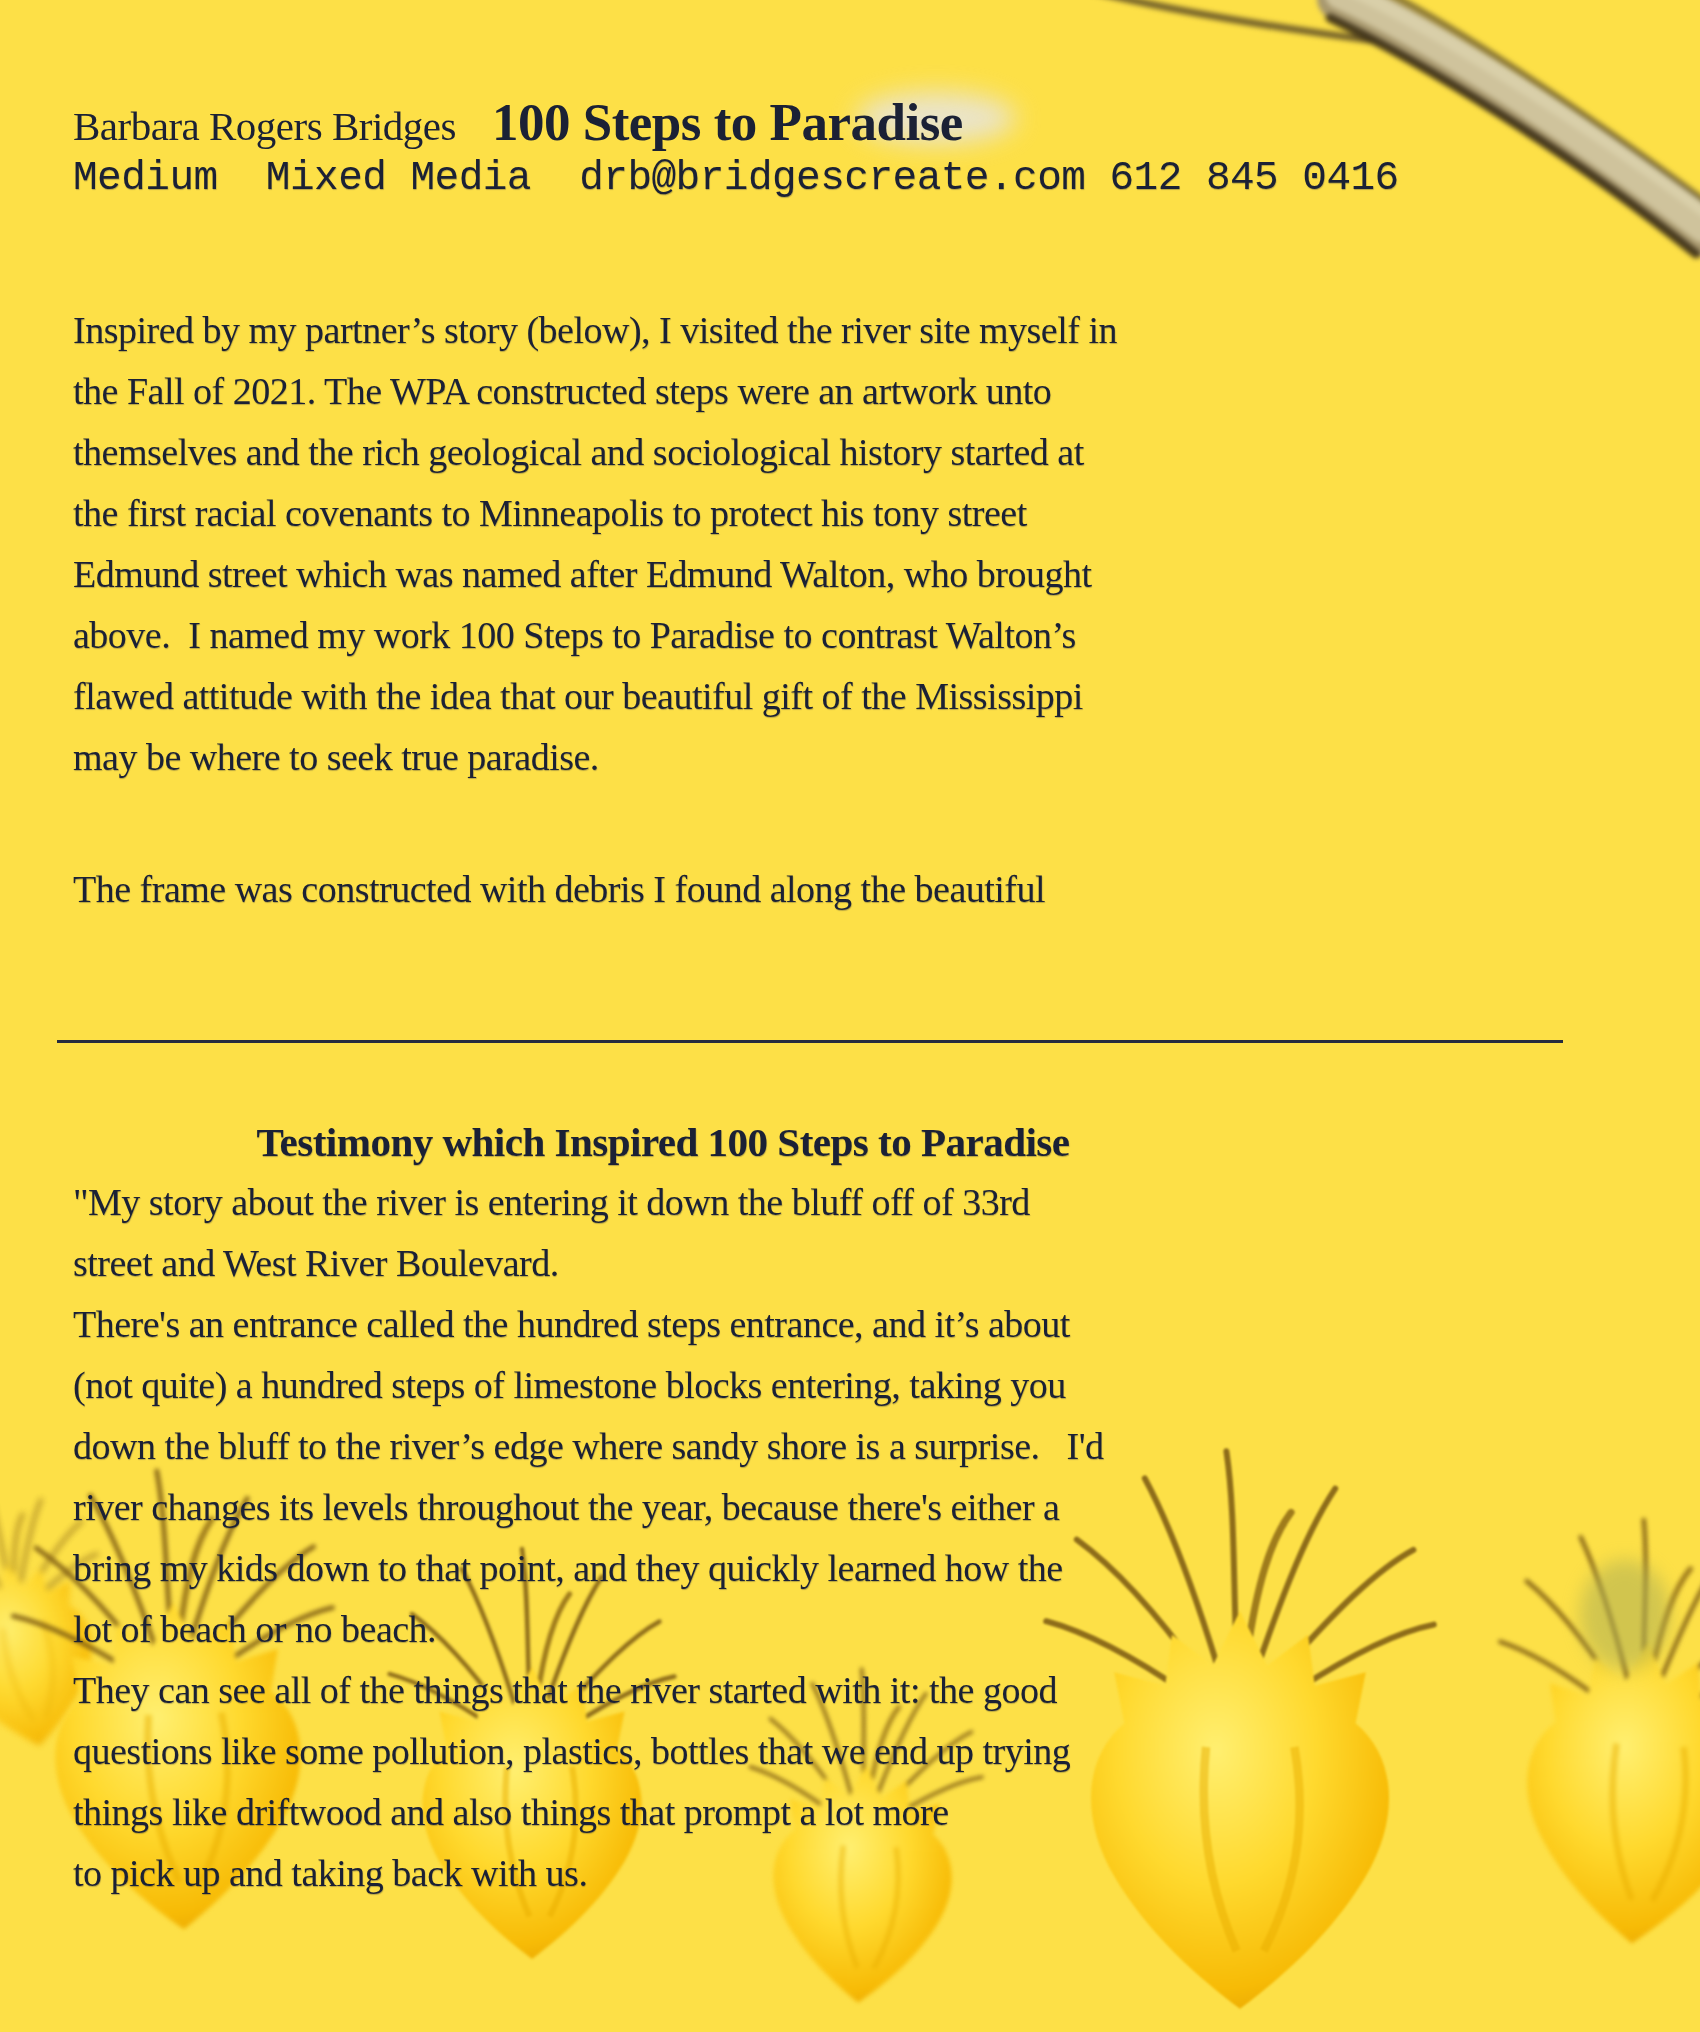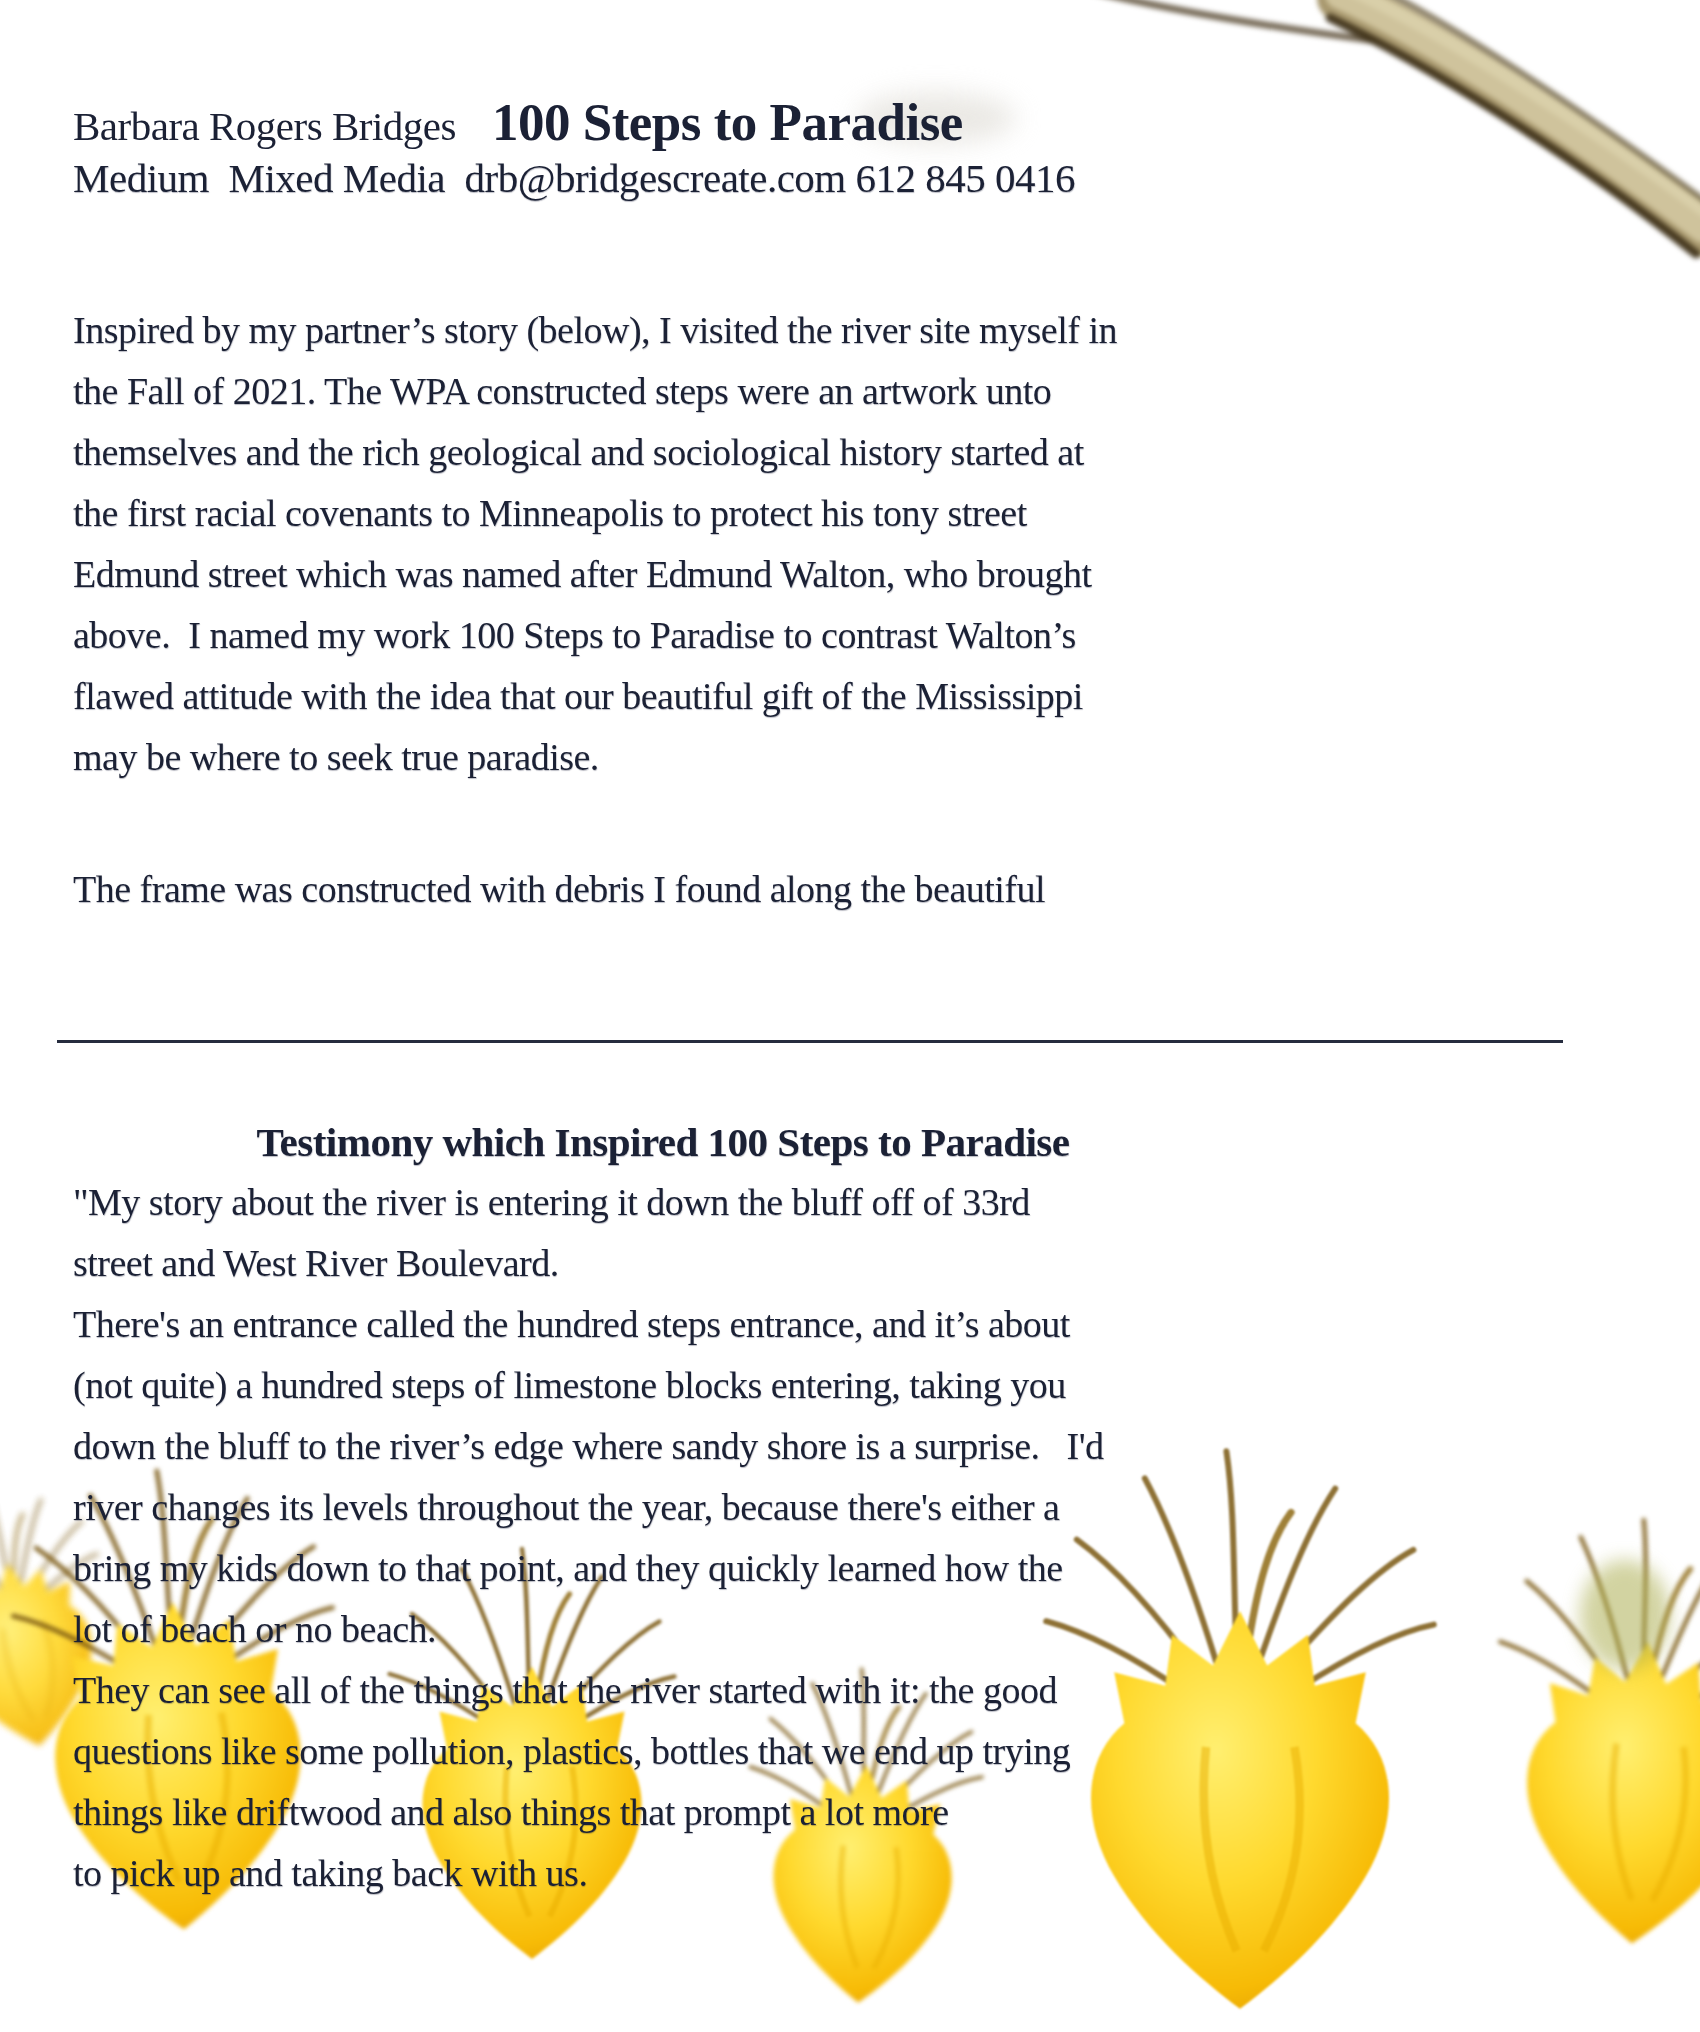--- a/index.html
+++ b/index.html
@@ -1,32 +1,32 @@
 <!DOCTYPE html>
 <html><head>
 <meta charset="utf-8">
 <style>
   html,body{margin:0;padding:0;background:#e8e8e8;}
   .page{
     position:relative;
     width:1700px;height:2032px;
-    background:#ffffff;
+    background:#fde047;
     overflow:hidden;
     font-family:"Liberation Serif","DejaVu Serif",serif;
     color:#1b2135;
   }
   .content{position:absolute;inset:0;z-index:2;}
   .decor{position:absolute;inset:0;z-index:1;}
   .line{white-space:pre-wrap;line-height:61px;font-size:38px;letter-spacing:-0.5px;
         text-shadow:0.4px 0.8px 0.9px rgba(25,30,55,0.30);}
   .block{position:absolute;left:73px;width:1500px;}
   .header-line1{position:absolute;left:73px;top:86px;width:1500px;line-height:72px;}
   .artist-name{font-size:41px;letter-spacing:-0.5px;}
   .artwork-title{font-size:53px;font-weight:700;margin-left:36px;letter-spacing:-0.5px;}
-  .header-line2{position:absolute;left:73px;top:150px;width:1500px;}
+  .header-line2{position:absolute;left:73px;top:150px;width:1500px;font-family:Liberation Mono, monospace;}
   .header-line2 .line{font-size:41px;line-height:56px;}
   .intro{top:300px;}
   .frame-note{top:859px;}
   .divider{position:absolute;left:57px;top:1040px;width:1506px;height:0;
            border-top:3px solid #262c3e;}
   .testimony-heading{position:absolute;left:73px;top:1112px;width:1180px;
            text-align:center;font-weight:700;font-size:41px;line-height:61px;
            letter-spacing:-0.5px;text-shadow:0.4px 0.8px 0.9px rgba(25,30,55,0.30);}
   .testimony{top:1172px;}
   .flower{position:absolute;}

